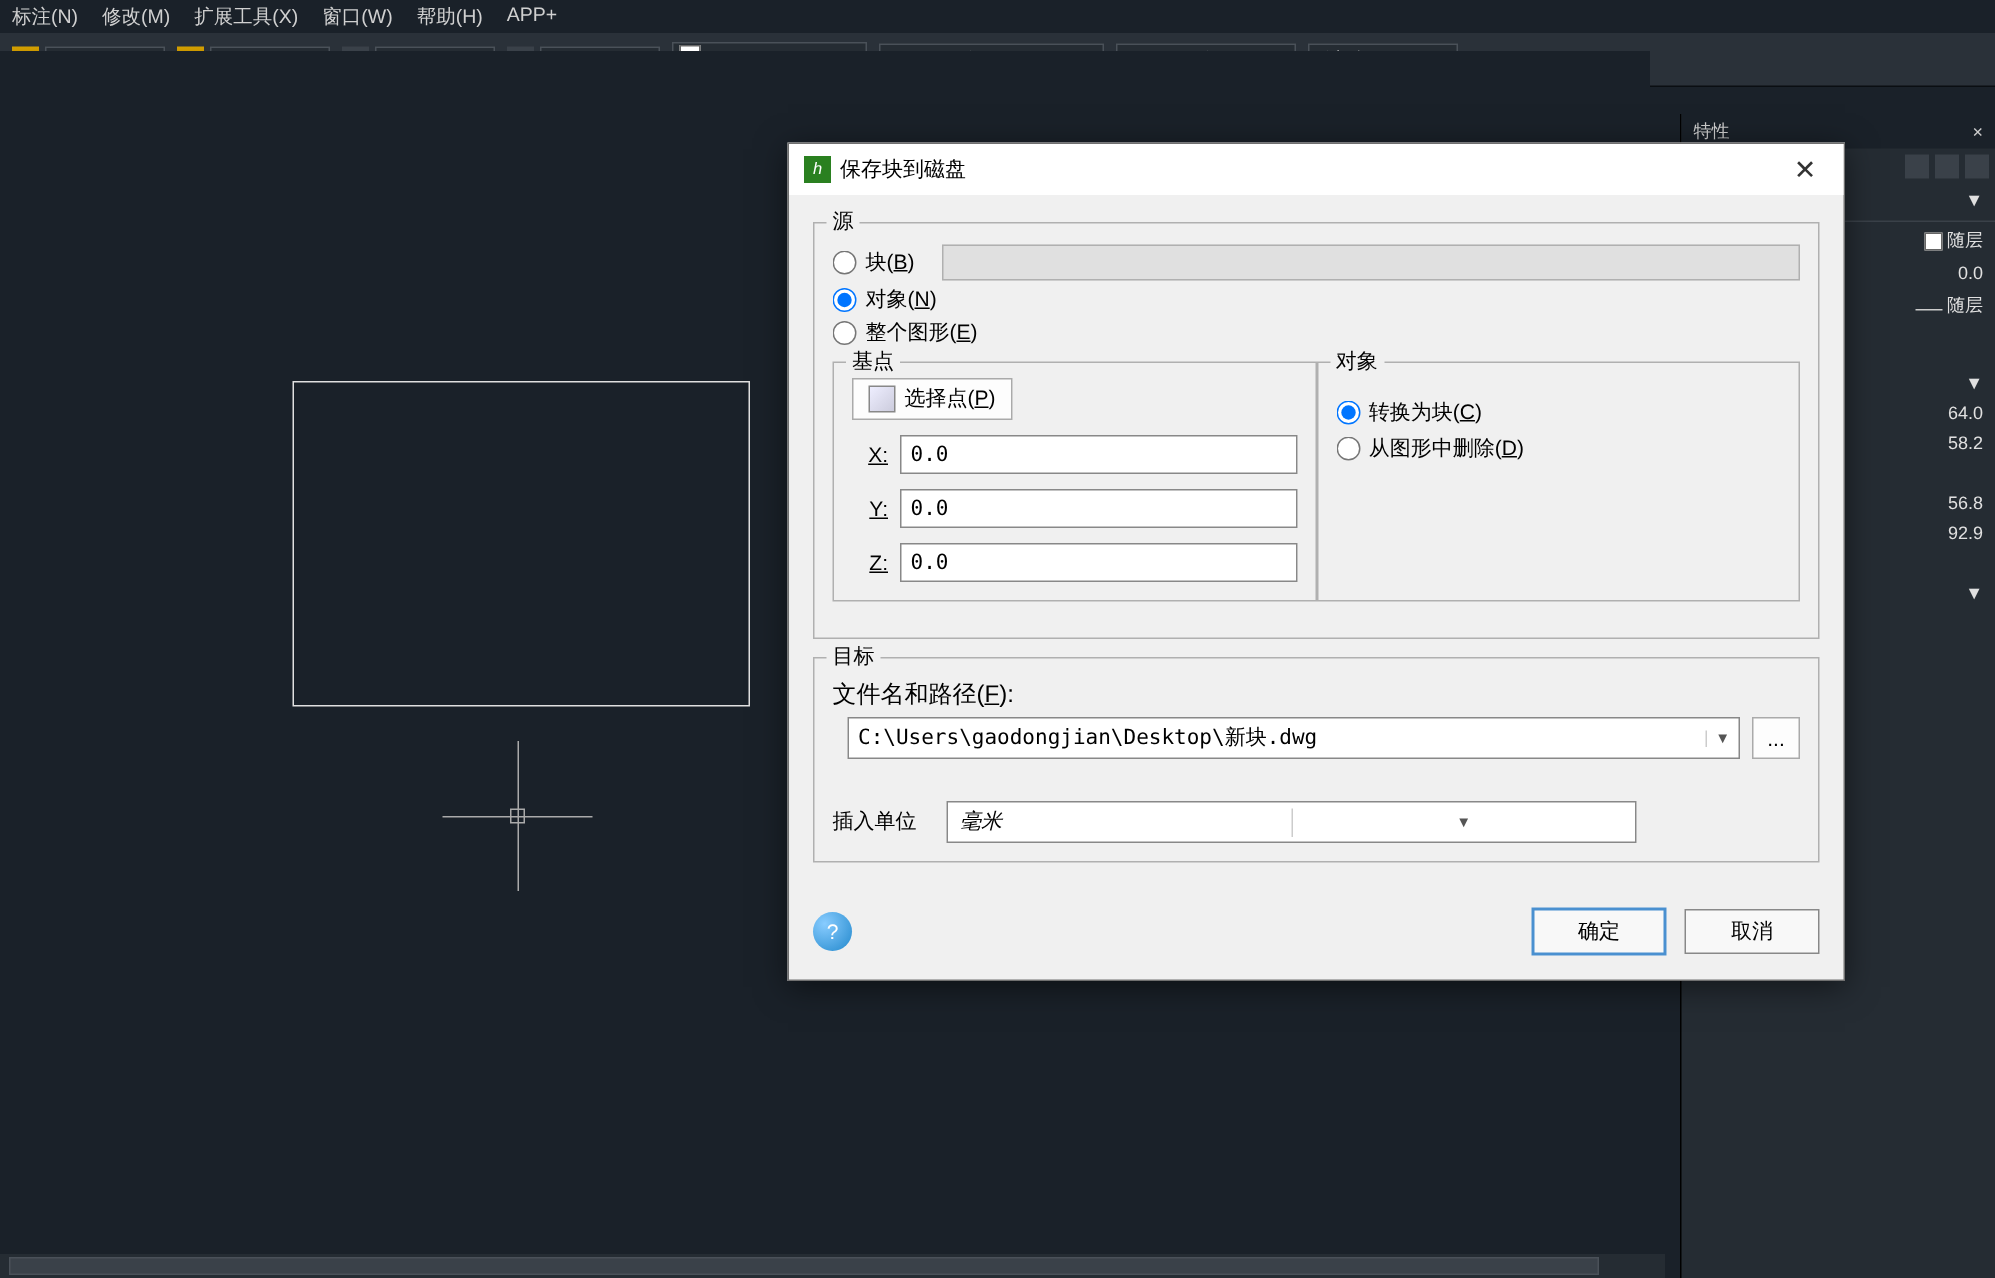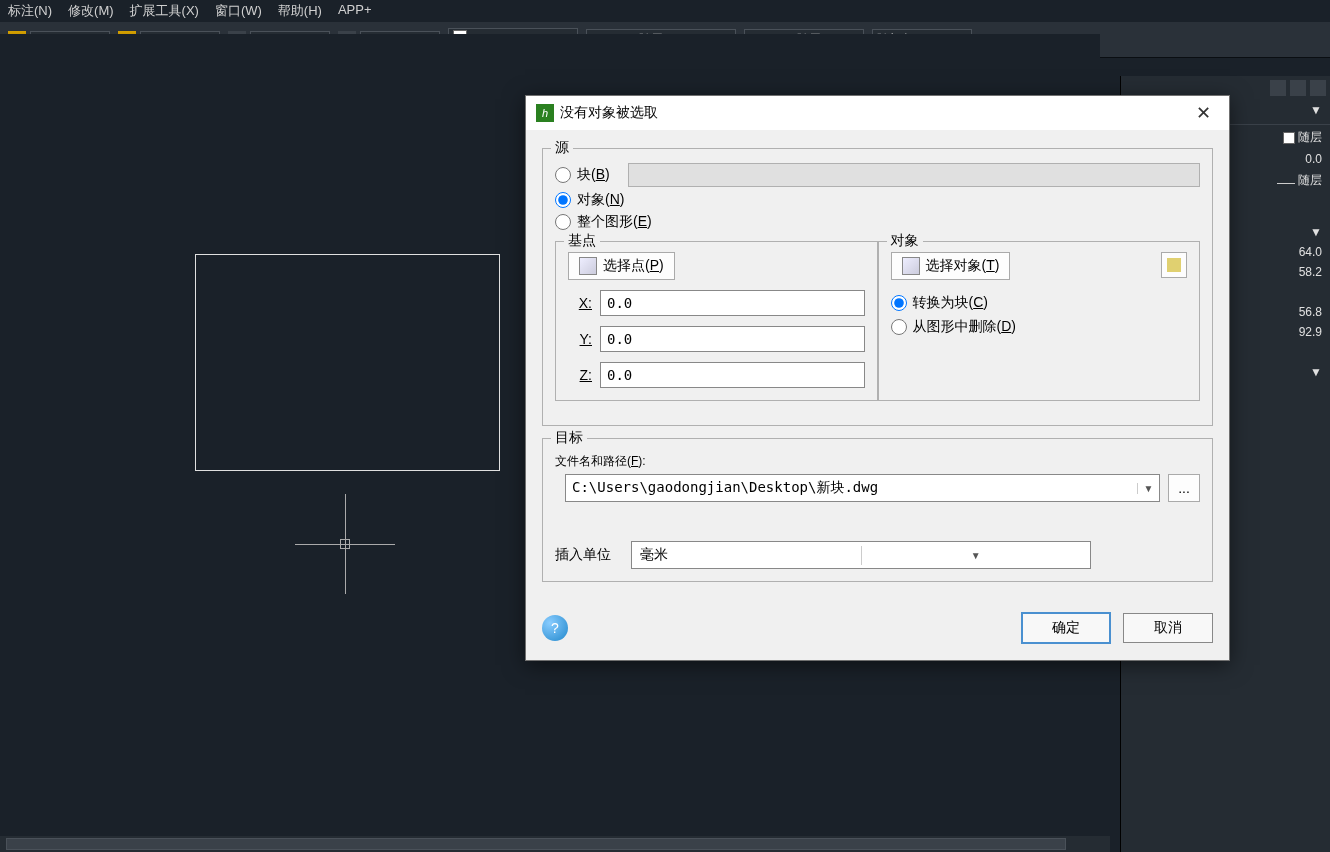--- a/index.html
+++ b/index.html
@@ -56,29 +56,29 @@
 .icon-btn-sm { width: 26px; height: 26px; border: 1px solid #aaa; background: #fdfdfd; display:inline-flex; align-items:center; justify-content:center; cursor:pointer; float:right;}
 .icon-btn-sm .pic{width:14px;height:14px;background:#e0d070;}
 
 .coord-row { display: flex; align-items: center; gap: 8px; margin-top: 10px; }
 .coord-row label { width: 24px; text-align: right; text-decoration: underline; }
 .coord-row input { flex: 1; border: 1px solid #888; padding: 4px 6px; font-size: 14px; font-family: monospace; }
 
 .obj-radios .radio-row { margin: 6px 0; }
 .no-sel { margin-left: 22px; font-size: 14px; }
 
-.target-label { font-size: 12px; margin: 4px 0; }
+.target-label { font-size: 16px; margin: 4px 0; }
 .path-row { display: flex; gap: 8px; align-items: center; margin-top: 4px; padding-left: 10px; }
 .path-combo { flex: 1; display: flex; align-items: center; border: 1px solid #888; background: #fff; height: 28px; }
 .path-combo input { flex:1; border:none; padding: 4px 6px; font-family: monospace; font-size: 14px; outline:none;}
 .path-combo .dd { width: 22px; text-align: center; border-left: 1px solid #ccc; color:#555; font-size:10px; cursor:pointer;}
 .browse-btn { width: 32px; height: 28px; border: 1px solid #aaa; background: #fdfdfd; font-size: 14px; cursor:pointer;}
 
-.unit-row { display: flex; align-items: center; gap: 20px; margin-top: 39px; }
-.unit-combo { flex: 1; display:flex; align-items:center; border: 1px solid #888; background: #fff; height: 28px; max-width:460px;}
+.unit-row { display: flex; align-items: center; gap: 20px; margin-top: 28px; }
+.unit-combo { flex: 1; display:flex; align-items:center; border: 1px solid #888; background: #fff; height: 28px; max-width:460px;font-style:italic;}
 .unit-combo span { flex:1; padding: 4px 8px; font-size:14px;}
 .unit-combo .dd { width: 22px; text-align: center; border-left: 1px solid #ccc; color:#555; font-size:10px; cursor:pointer;}
 
 .dlg-buttons { display: flex; justify-content: flex-end; gap: 12px; margin-top: 30px; align-items: center;}
 .help-btn { width: 26px; height: 26px; border-radius: 50%; background: radial-gradient(circle at 30% 30%, #8cf, #28c); border:none; color:#fff; font-size:14px; cursor:pointer; margin-right:auto;}
 .dlg-btn { min-width: 90px; padding: 5px 18px; background: #f8f8f8; border: 1px solid #888; font-size: 14px; cursor: pointer; }
 .dlg-btn.primary { border: 2px solid #4a90d0; font-family: Liberation Serif, serif; }
 
 .underline { text-decoration: underline; }
 .scrollbar-h { position:absolute; left:0; right:220px; bottom:0; height:16px; background:#252c33;}
@@ -154,20 +154,24 @@
 <div class="canvas-area">
   <div class="rect-shape"></div>
   <div class="crosshair">
     <div class="h"></div>
       <div class="v"></div>
       <div class="box"></div>
   </div>
 </div>
 
 <div class="props-panel">
+  <div class="props-title">
+    <span>特性</span>
+    <span>×</span>
+  </div>
   <div class="props-tools">
     <span class="ic"></span>
     <span class="ic"></span>
     <span class="ic"></span>
   </div>
   <div class="props-row">
       <span>层</span>
       <span class="val">▼</span>
     </div>
   <div class="props-divider"></div>
@@ -203,21 +207,21 @@
     </div>
 </div>
 
 <div class="scrollbar-h">
     <div class="thumb"></div>
   </div>
 
 <div class="dialog">
   <div class="dlg-title">
     <span class="ico">h</span>
-    <span>没有对象被选取</span>
+    <span>保存块到磁盘</span>
     <span class="close">✕</span>
   </div>
   <div class="dlg-body">
 
     <div class="fieldset">
       <span class="legend">源</span>
       <div class="radio-row">
         <input type="radio" name="src" style="">
         <span class="lbl">块(<span class="underline">B</span>)</span>
         <div class="block-combo disabled"></div>
@@ -248,29 +252,20 @@
             <input type="text" value="0.0" style="">
             </div>
           <div class="coord-row">
               <label>Z:</label>
             <input type="text" value="0.0" style="">
             </div>
         </div>
 
         <div class="fieldset obj-radios">
           <span class="legend">对象</span>
-          <div>
-            <button class="pick-btn">
-              <span class="pic"></span>
-              <span>选择对象(<span class="underline">T</span>)</span>
-            </button>
-            <span class="icon-btn-sm">
-                <span class="pic"></span>
-              </span>
-          </div>
           <div style="clear:both;height:8px"></div>
           <div class="radio-row">
             <input type="radio" name="obj" checked="" style="">
             <span class="lbl">转换为块(<span class="underline">C</span>)</span>
           </div>
           <div class="radio-row">
             <input type="radio" name="obj" style="">
             <span class="lbl">从图形中删除(<span class="underline">D</span>)</span>
           </div>
         </div>

